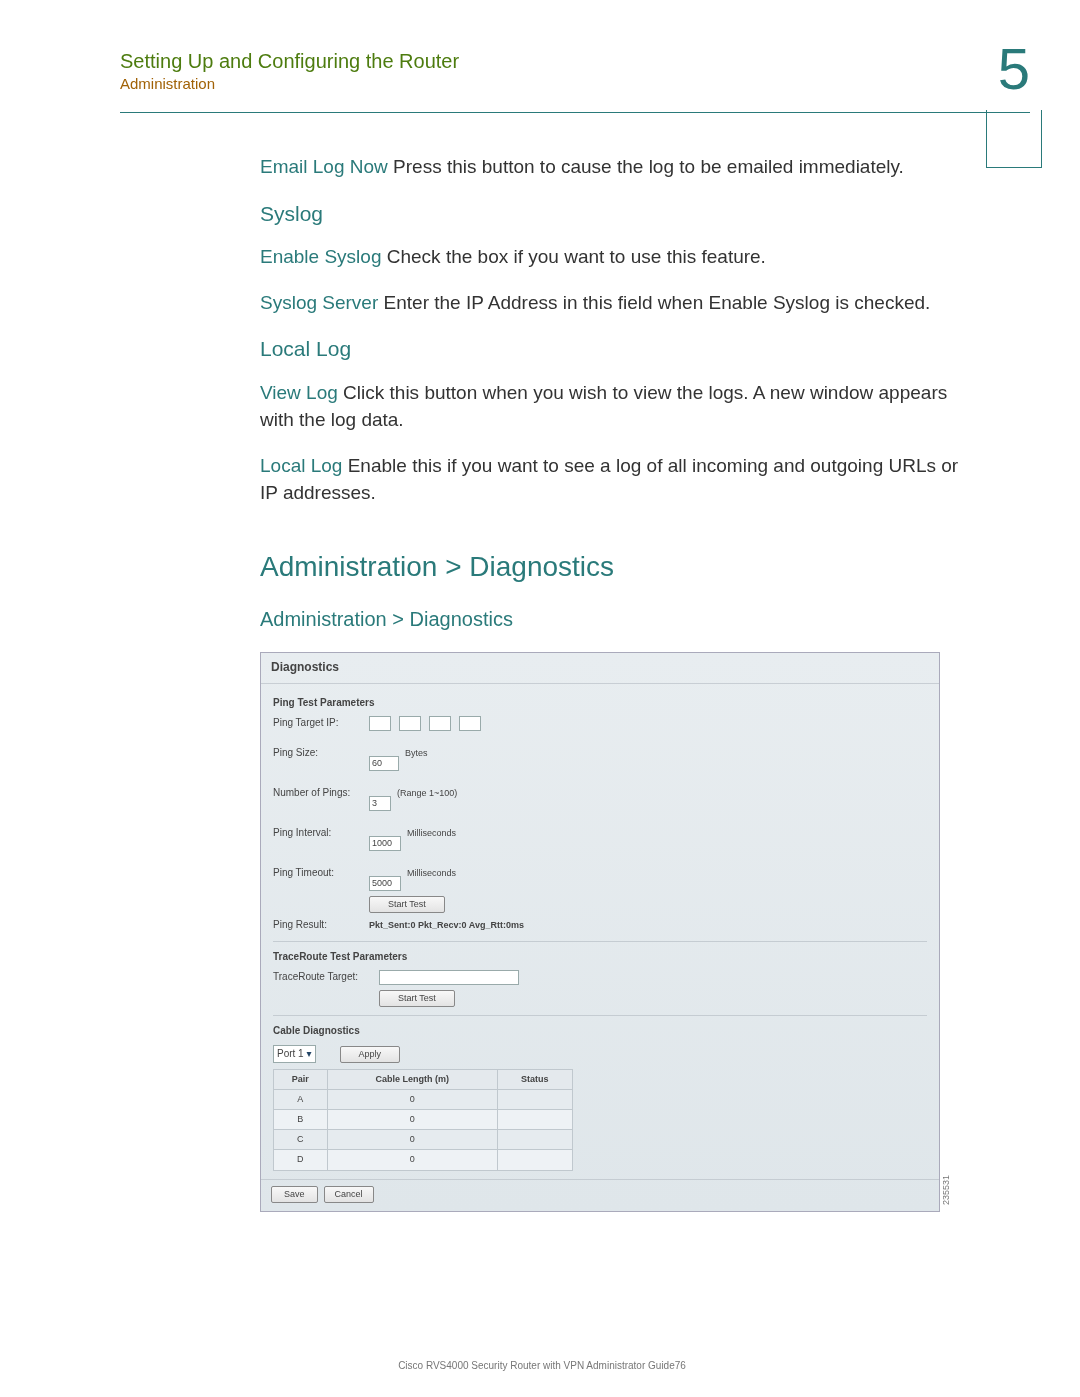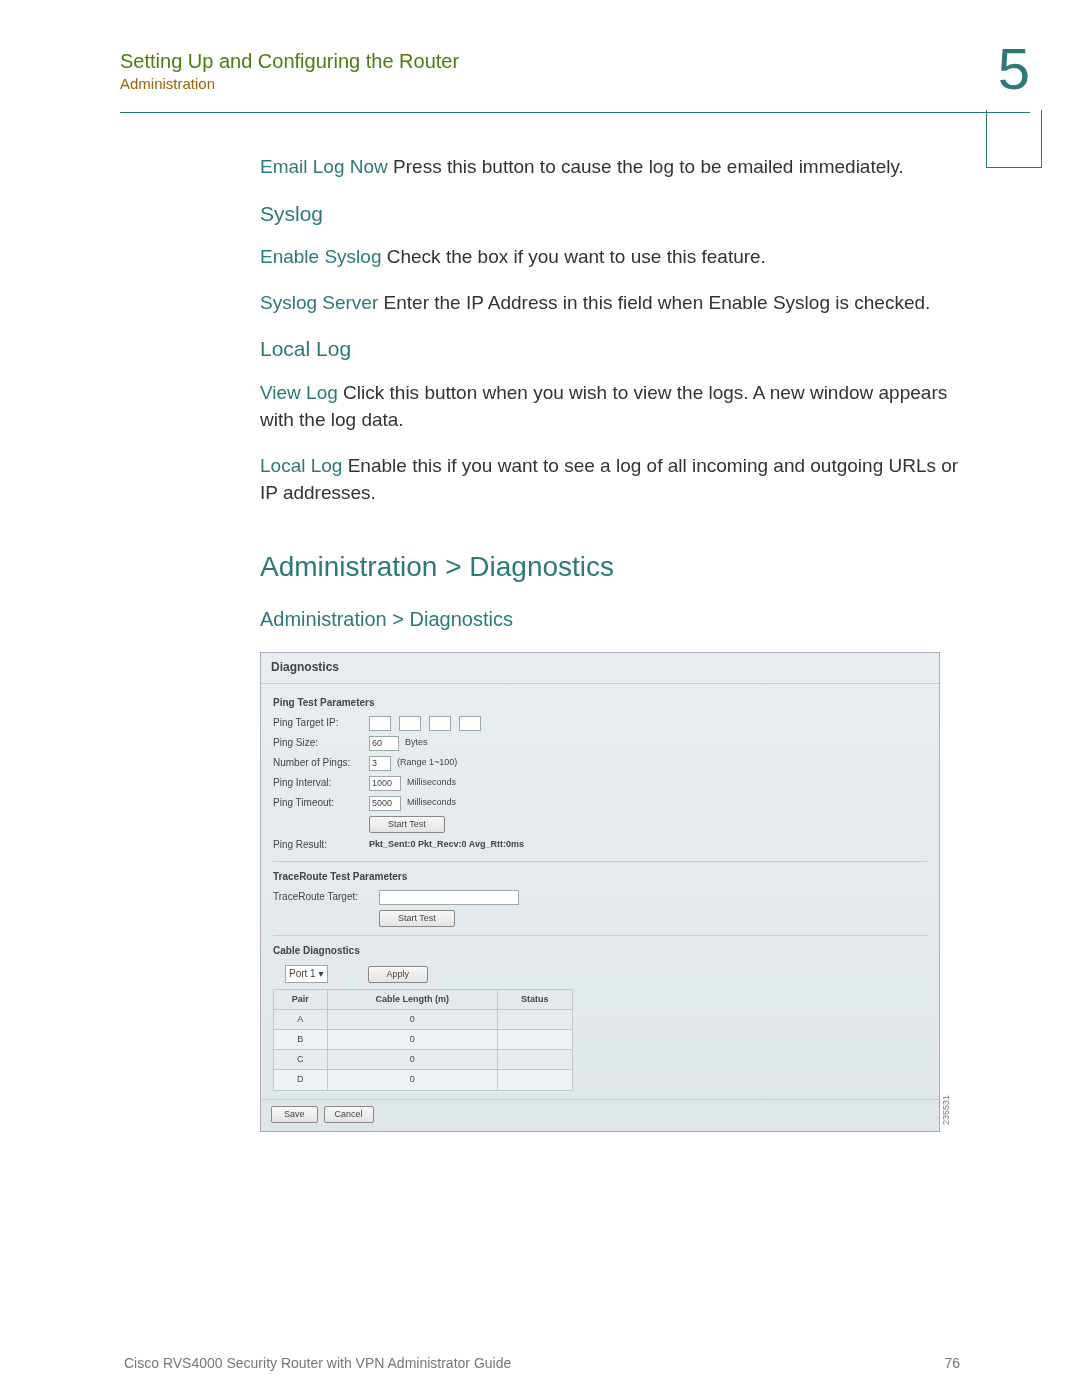--- a/index.html
+++ b/index.html
@@ -97,39 +97,40 @@
     font-size: 12px;
   }
   .shot-body { padding: 8px 12px 8px 12px; }
   .section-label {
     font-weight: bold;
     font-size: 10px;
     margin: 4px 0 6px 0;
   }
   .form-row {
     display: flex;
-    align-items: flex-start;
+    align-items: center;
     margin-bottom: 5px;
     gap: 6px;
   }
   .form-row .lbl { width: 90px; font-size: 10px; }
   .ip-box {
     display: inline-block;
     width: 22px; height: 15px;
     background: #fff;
     border: 1px solid #9aa;
     margin-right: 2px;
   }
   .num-input {
     width: 30px; height: 15px;
     background: #fff;
     border: 1px solid #9aa;
     font-size: 9px;
     padding: 0 2px;
     text-align: left;
+    margin-top: 20px;
   }
   .wide-input {
     width: 140px; height: 15px;
     background: #fff;
     border: 1px solid #9aa;
   }
   .unit { font-size: 9px; }
   .btn-small {
     display: inline-block;
     background: linear-gradient(#f8f8f8,#e3e3e3);
@@ -142,22 +143,22 @@
   .divider { border-top: 1px solid #c5ccd2; margin: 8px 0; }
   .cable-select {
     font-size: 10px;
     background: #fff;
     border: 1px solid #9aa;
     padding: 1px 3px;
   }
   .cable-row {
     display: flex;
     align-items: center;
-    gap: 40px;
-    margin: 6px 12px;
+    gap: 24px;
+    margin: 6px 0;
   }
   table.cable-table {
     border-collapse: collapse;
     width: 300px;
     margin-top: 4px;
     background: #f0f3f6;
     padding-left: 46px;
   }
   table.cable-table th, table.cable-table td {
     border: 1px solid #c0c8ce;
@@ -185,22 +186,22 @@
     color: #777;
     writing-mode: vertical-rl;
     transform: rotate(180deg);
   }
   .page-footer {
     position: absolute;
     bottom: 26px;
     left: 124px;
     right: 120px;
     display: flex;
-    justify-content: space-between;
-    font-size: 14px;
+    justify-content: center;
+    font-size: 10px;
     color: #777;
   }
 </style>
 </head>
 <body>
 
 <div class="page-header">
   <div class="header-left">
     <div class="header-title">Setting Up and Configuring the Router</div>
     <div class="header-subtitle">Administration</div>

